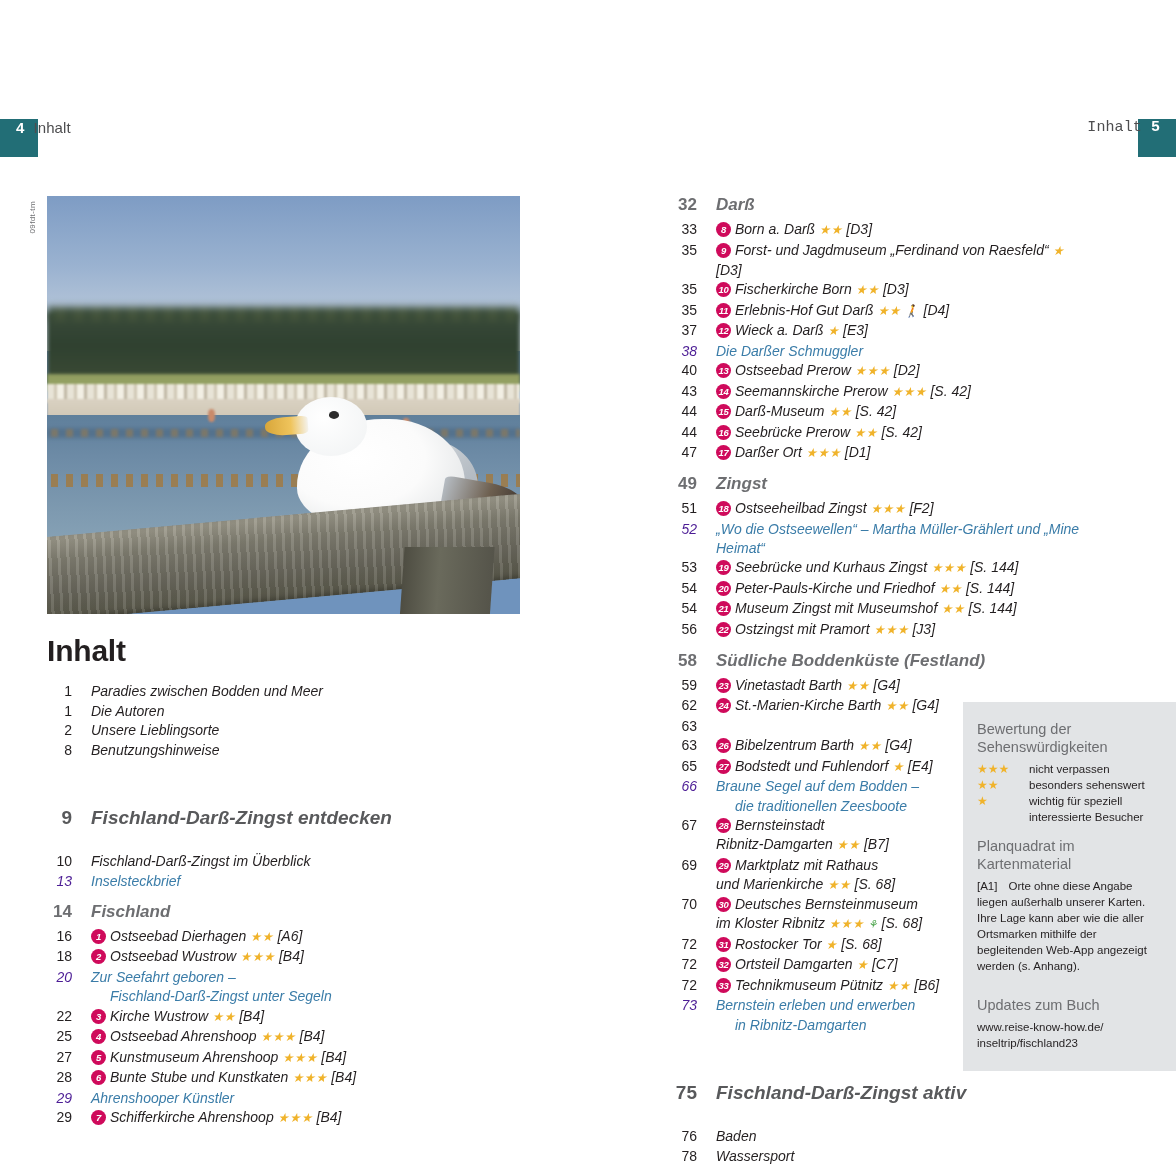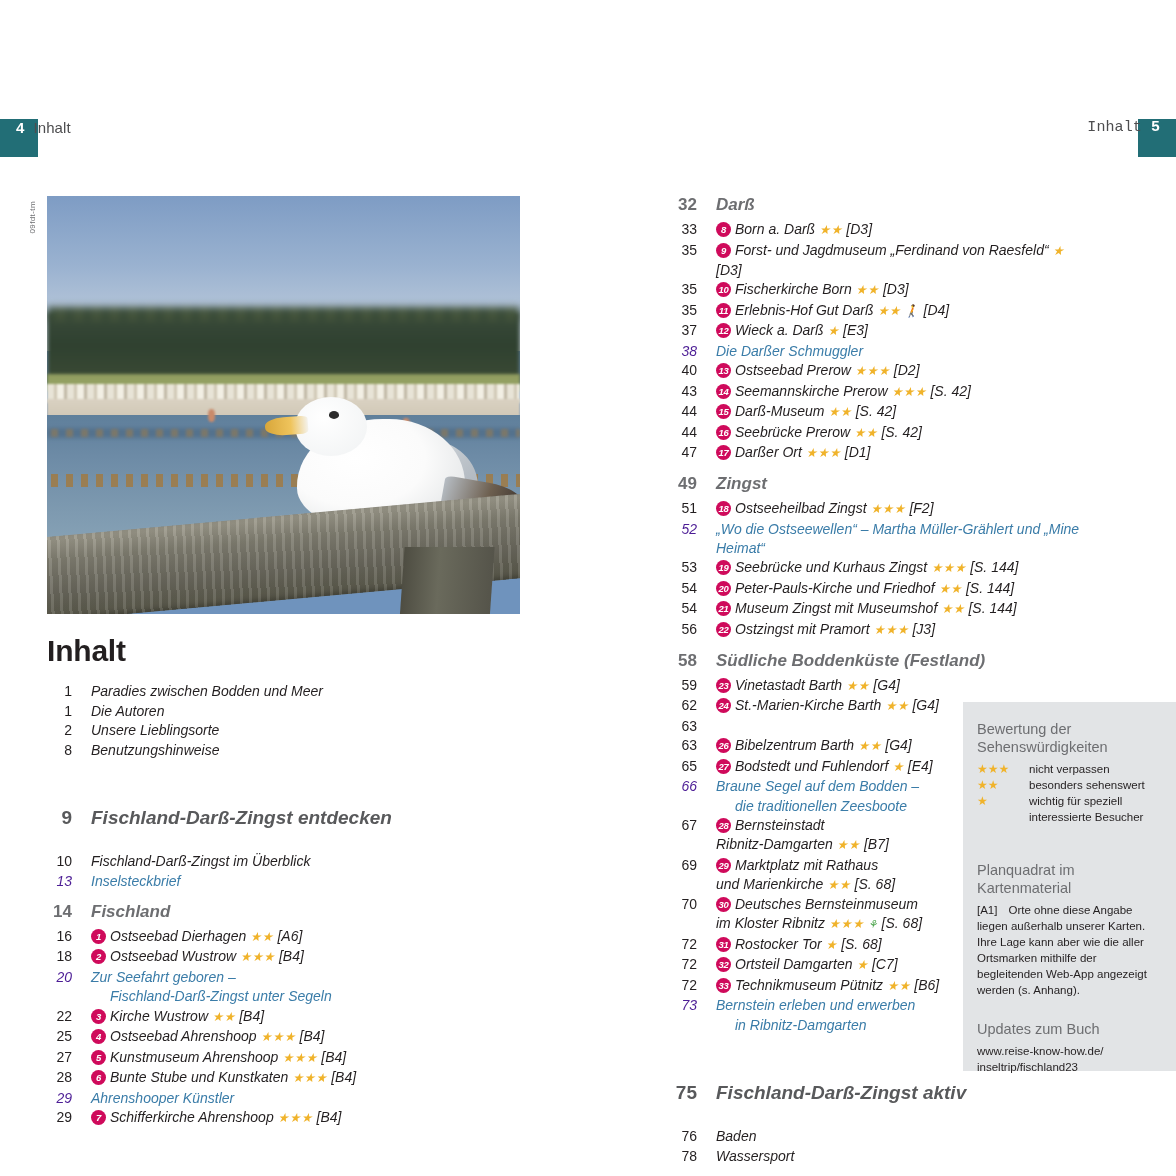--- a/index.html
+++ b/index.html
@@ -258,21 +258,21 @@
     background:#e2e4e6;
     padding:18px 15px 0 14px;
   }
   .info-h {
     font-size:14.5px;
     font-weight:400;
     color:#6d6e71;
     line-height:18px;
     margin:0 0 5px 0;
   }
-  .info-h.second { margin-top:36px; }
+  .info-h.second { margin-top:12px; }
   .info-h.third  { margin-top:22px; }
   .rate-row { display:flex; font-size:11.5px; line-height:16px; color:#231f20; }
   .rate-stars { flex:0 0 52px; color:#f0b32b; font-size:12px; }
   .rate-label { flex:1 1 auto; }
   .info-p {
     font-size:11.5px;
     line-height:16px;
     color:#231f20;
     margin:0;
   }

